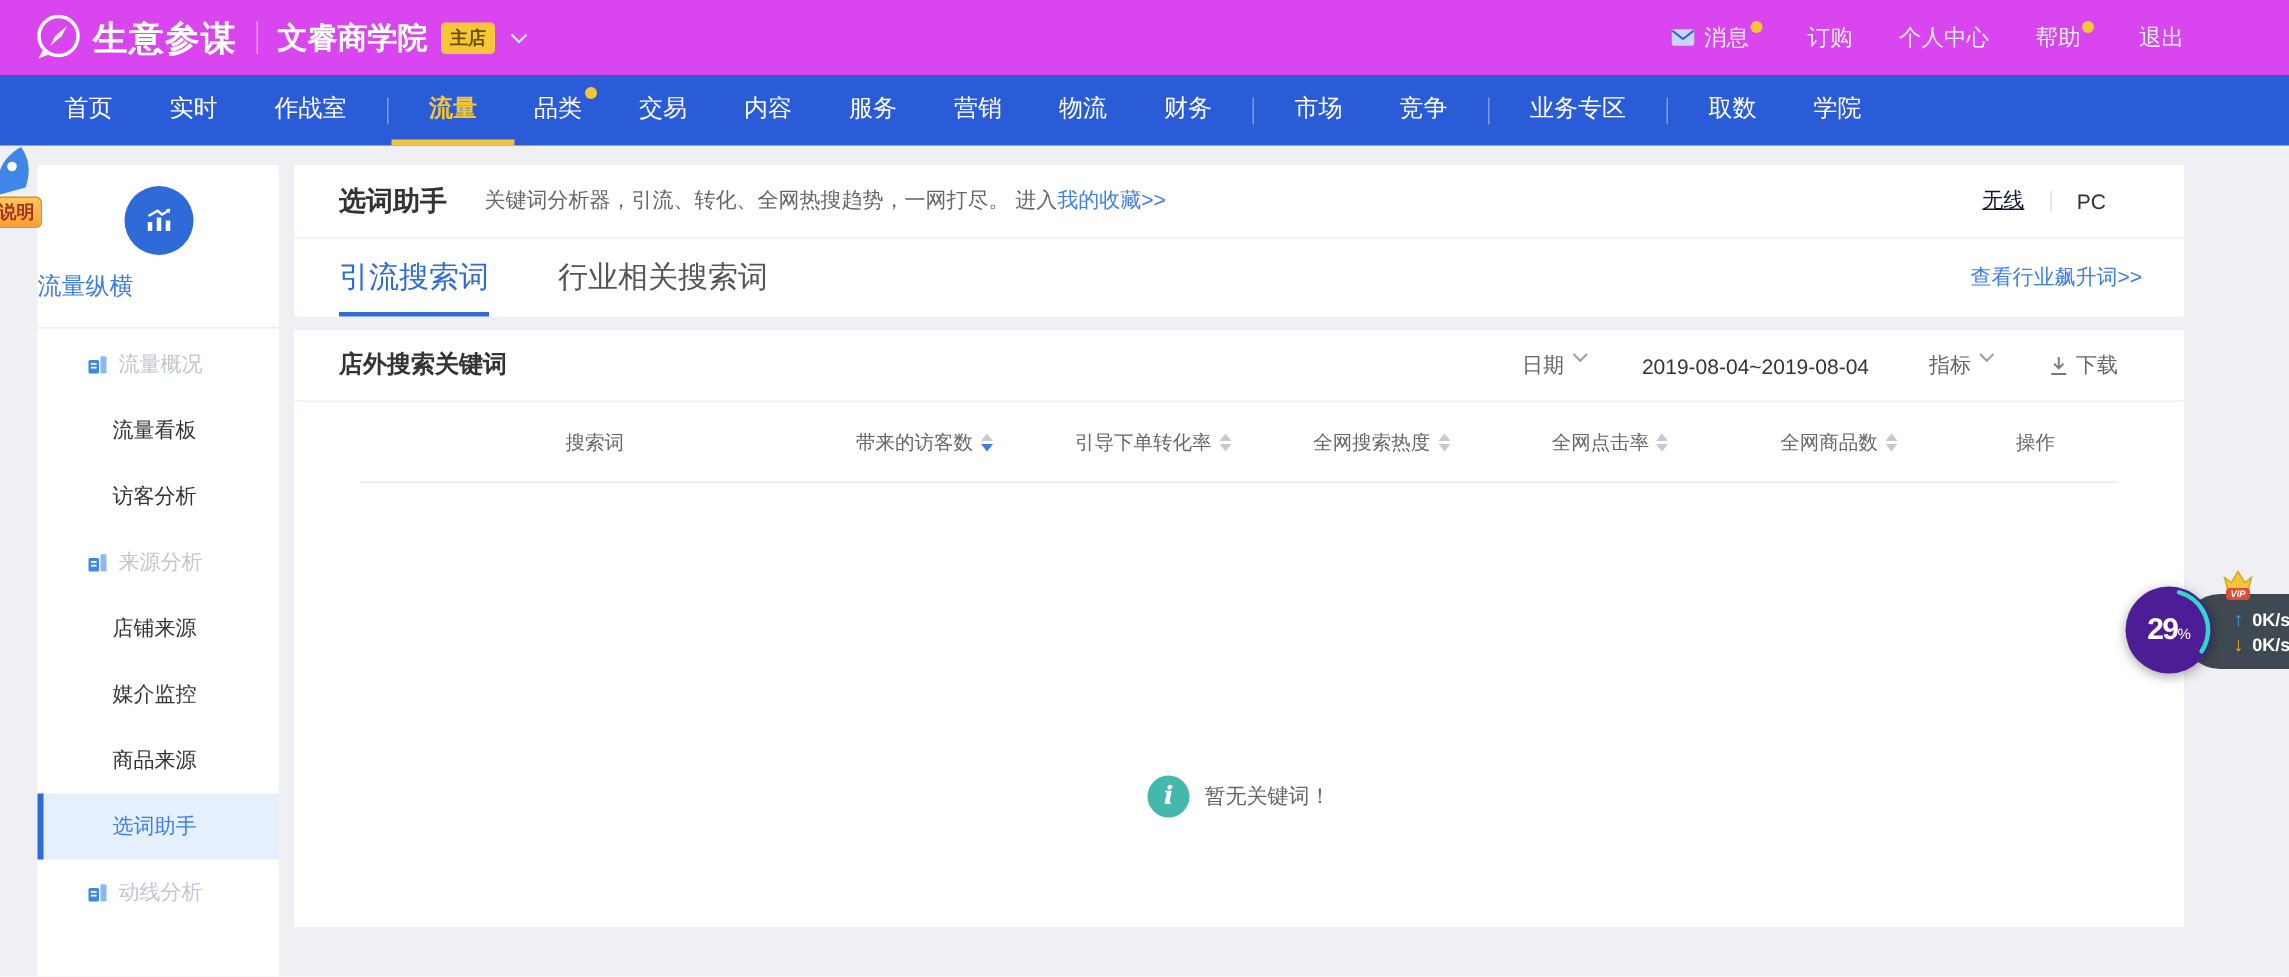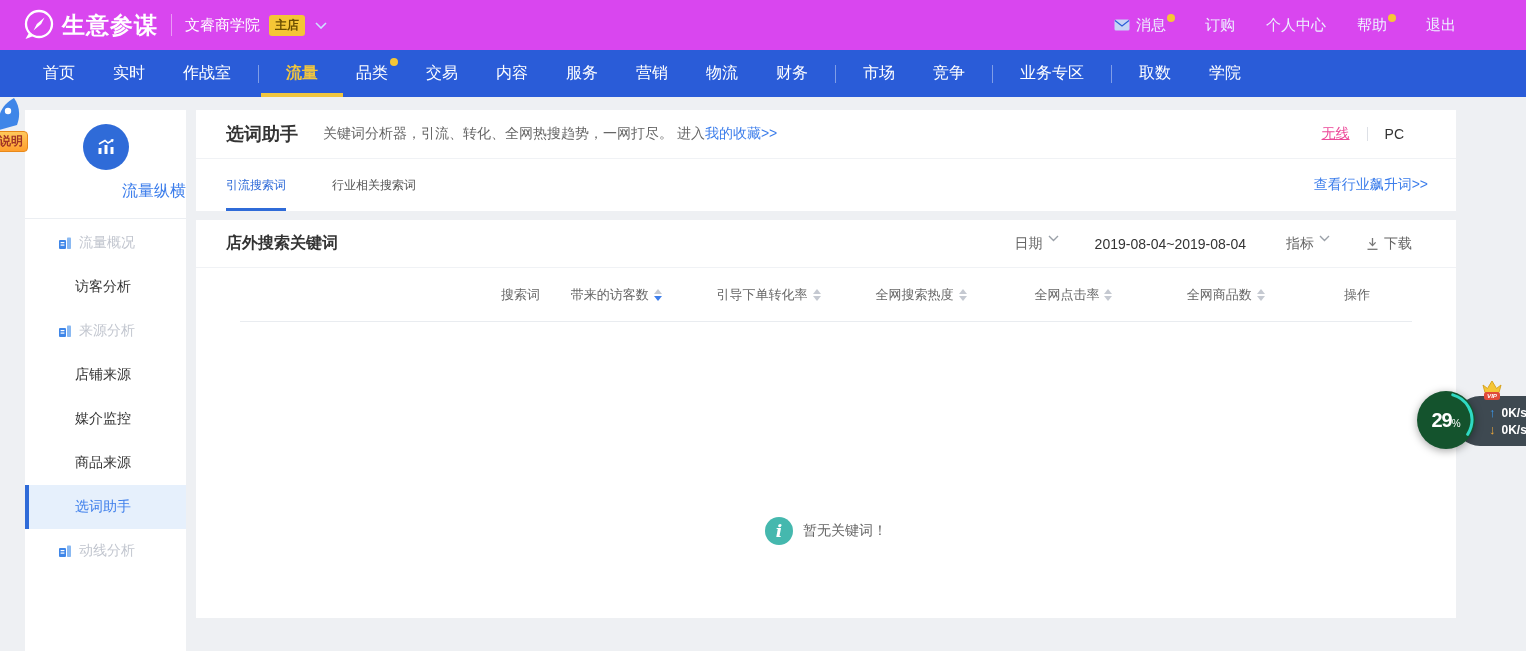--- a/index.html
+++ b/index.html
@@ -9,21 +9,21 @@
     background:#eef0f3; color:#333; position:relative;
   }
   
   .topbar {
     height:50px; background:#d946ef; display:flex; align-items:center;
     padding:0 70px 0 22px;
   }
   .logo-wrap { display:flex; align-items:center; }
   .brand { color:#fff; font-size:23px; font-weight:bold; margin-left:6px; letter-spacing:1px; }
   .brand-divider { width:1px; height:22px; background:rgba(255,255,255,.45); margin:0 13px; }
-  .shop-name { color:#fff; font-size:15px; font-weight:normal; }
+  .shop-name { color:#fff; font-size:20px; font-weight:bold; }
   .shop-badge {
     background:#f5c636; color:#6b4e00; font-size:12px; font-weight:bold;
     border-radius:3px; padding:2px 6px; margin-left:9px;
   }
   .shop-caret { margin-left:10px; display:inline-flex; }
   .topbar-spacer { flex:1; }
   .top-menu { display:flex; align-items:center; gap:31px; }
   .top-menu-item { color:#eef2ff; font-size:15px; display:flex; align-items:center; cursor:pointer; position:relative; }
   .top-menu-item .env { margin-right:6px; display:inline-flex; }
   .top-dot { width:8px; height:8px; border-radius:50%; background:#f5c636; position:relative; top:-7px; left:1px; }
@@ -41,21 +41,21 @@
   .nav-divider { width:1px; height:18px; background:rgba(255,255,255,.4); align-self:center; margin:0 8px; }
   
   .mascot { position:absolute; left:-7px; top:97px; z-index:30; cursor:pointer; }
   .mascot-badge {
     position:absolute; left:-6px; top:131px; z-index:31; cursor:pointer;
     background:linear-gradient(#ffc85c,#ff9f2d); border:1px solid #e8891a; border-radius:4px;
     color:#a03326; font-size:12px; font-weight:bold; padding:1px 4px; white-space:nowrap;
   }
   
   .sidebar { position:absolute; left:25px; top:110px; width:161px; bottom:0; background:#fff; z-index:5; }
-  .side-top { padding-top:14px; text-align:right; border-bottom:1px solid #ebeef2; padding-bottom:16px; }
+  .side-top { padding-top:14px; text-align:left; border-bottom:1px solid #ebeef2; padding-bottom:16px; }
   .side-circle {
     width:46px; height:46px; border-radius:50%; background:#2f6bd8; margin:0 auto;
     display:flex; align-items:center; justify-content:center;
   }
   .side-title { color:#3d7eeb; font-size:16px; margin-top:11px; }
   .side-menu { padding-top:2px; }
   .side-item, .side-section {
     height:44px; display:flex; align-items:center; font-size:14px; cursor:pointer; position:relative;
   }
   .side-item { color:#333; padding-left:50px; }
@@ -66,42 +66,42 @@
   }
   
   .main { position:absolute; left:196px; top:110px; width:1260px; z-index:4; }
   .panel { background:#fff; }
   .page-head { height:49px; display:flex; align-items:center; padding:0 52px 0 30px; border-bottom:1px solid #f0f2f5; }
   .page-title { font-size:18px; font-weight:bold; color:#333; }
   .page-desc { font-size:14px; color:#666; margin-left:25px; }
   .link { color:#3d7eeb; cursor:pointer; text-decoration:none; }
   .head-spacer { flex:1; }
   .dev-toggle { display:flex; align-items:center; font-size:14px; }
-  .dev-wireless { color:#ec4899; cursor:pointer;text-decoration:underline; }
+  .dev-wireless { color:#0f172a; cursor:pointer;text-decoration:underline; }
   .dev-divider { width:1px; height:14px; background:#dde0e6; margin:0 17px; }
   .dev-pc { color:#333; cursor:pointer; }
   .tabs-row { height:52px; display:flex; align-items:center; padding:0 28px 0 30px; }
-  .tab { font-size:12px; color:#555; height:52px; line-height:52px; margin-right:46px; position:relative; cursor:pointer;text-align:right; }
+  .tab { font-size:20px; color:#555; height:52px; line-height:52px; margin-right:46px; position:relative; cursor:pointer;text-align:right; }
   .tab.active { color:#2f6bd8; }
   .tab.active::after { content:""; position:absolute; left:0; right:0; bottom:0; height:3px; background:#2f6bd8; }
   .panel-gap { height:9px; }
   .panel2 { height:398px; }
   .section-head { height:48px; display:flex; align-items:center; padding:0 44px 0 30px; border-bottom:1px solid #f0f2f5; }
   .section-title { font-size:16px; font-weight:bold; color:#333; }
   .ctl { display:flex; align-items:flex-start; font-size:14px; color:#666; cursor:pointer; }
   .ctl .caret { margin-left:5px; display:inline-flex; }
   .date-range { font-size:14px; color:#333; margin:0 40px 0 36px; cursor:pointer; }
   .dl { margin-left:36px; display:flex; align-items:center; gap:5px; }
   
   .table-head {
     margin:0 44px; height:54px; display:flex; align-items:center;
     border-bottom:1px solid #e9ecf0; font-size:13px; color:#666;
   }
   .col { flex:1; display:flex; align-items:center; justify-content:center; }
-  .col-first { flex:0 0 300px; justify-content:flex-end; padding-left:13px; }
+  .col-first { flex:0 0 300px; justify-content:center; padding-left:13px; }
   .col-last { flex:0 0 110px; }
   .sort { display:inline-flex; flex-direction:column; gap:2px; margin-left:5px; cursor:pointer; }
   .s-up { width:0; height:0; border-left:4px solid transparent; border-right:4px solid transparent; border-bottom:5px solid #c5c9d1; }
   .s-down { width:0; height:0; border-left:4px solid transparent; border-right:4px solid transparent; border-top:5px solid #c5c9d1; }
   .s-down.on { border-top-color:#3d7eeb; }
   
   .empty { padding-top:195px; display:flex; align-items:center; justify-content:center; gap:10px; }
   .info-circle {
     width:28px; height:28px; border-radius:50%; background:#45b8ae; color:#fff;
     display:flex; align-items:center; justify-content:center;
@@ -113,21 +113,21 @@
   .speed-pill {
     position:absolute; left:38px; top:20px; width:130px; height:50px;
     background:rgba(52,63,72,.95); border-radius:25px;
     display:flex; flex-direction:column; justify-content:center; gap:2px; padding-left:34px;
   }
   .speed-row { display:flex; align-items:center; gap:6px; font-size:12px; color:#fff; font-weight:bold; }
   .arr-up { color:#3b9cf5; font-size:13px; }
   .arr-down { color:#f0a93a; font-size:13px; }
   .speed-circle {
     position:absolute; left:0; top:15px; width:58px; height:58px; border-radius:50%;
-    background:#14532d; box-shadow:0 2px 8px rgba(0,0,0,.35);
+    background:#4c1d95; box-shadow:0 2px 8px rgba(0,0,0,.35);
     display:flex; align-items:center; justify-content:center;
   }
   .speed-circle svg.ring { position:absolute; left:0; top:0; }
   .speed-num { color:#fff; font-size:20px; font-weight:bold; letter-spacing:-1px; }
   .speed-unit { color:#fff; font-size:10px; margin-top:7px; }
   .vip-crown { position:absolute; left:62px; top:0; }
 </style>
 </head>
 <body>
 
@@ -228,20 +228,23 @@
           <svg width="14" height="14" viewBox="0 0 14 14">
             <rect x="1" y="4" width="7" height="9" rx="1" fill="#3f86e8"></rect>
             <rect x="9" y="1.5" width="4" height="11.5" rx="0.8" fill="#8ab9f2"></rect>
             <rect x="2.6" y="6" width="3.8" height="1.2" fill="#fff"></rect>
             <rect x="2.6" y="8.5" width="3.8" height="1.2" fill="#fff"></rect>
           </svg>
         </span>
         <span>流量概况</span>
       </div>
       <div class="side-item">
+        <span>流量看板</span>
+      </div>
+      <div class="side-item">
         <span>访客分析</span>
       </div>
       <div class="side-section">
         <span class="s-icon">
           <svg width="14" height="14" viewBox="0 0 14 14">
             <rect x="1" y="4" width="7" height="9" rx="1" fill="#3f86e8"></rect>
             <rect x="9" y="1.5" width="4" height="11.5" rx="0.8" fill="#8ab9f2"></rect>
             <rect x="2.6" y="6" width="3.8" height="1.2" fill="#fff"></rect>
             <rect x="2.6" y="8.5" width="3.8" height="1.2" fill="#fff"></rect>
           </svg>

